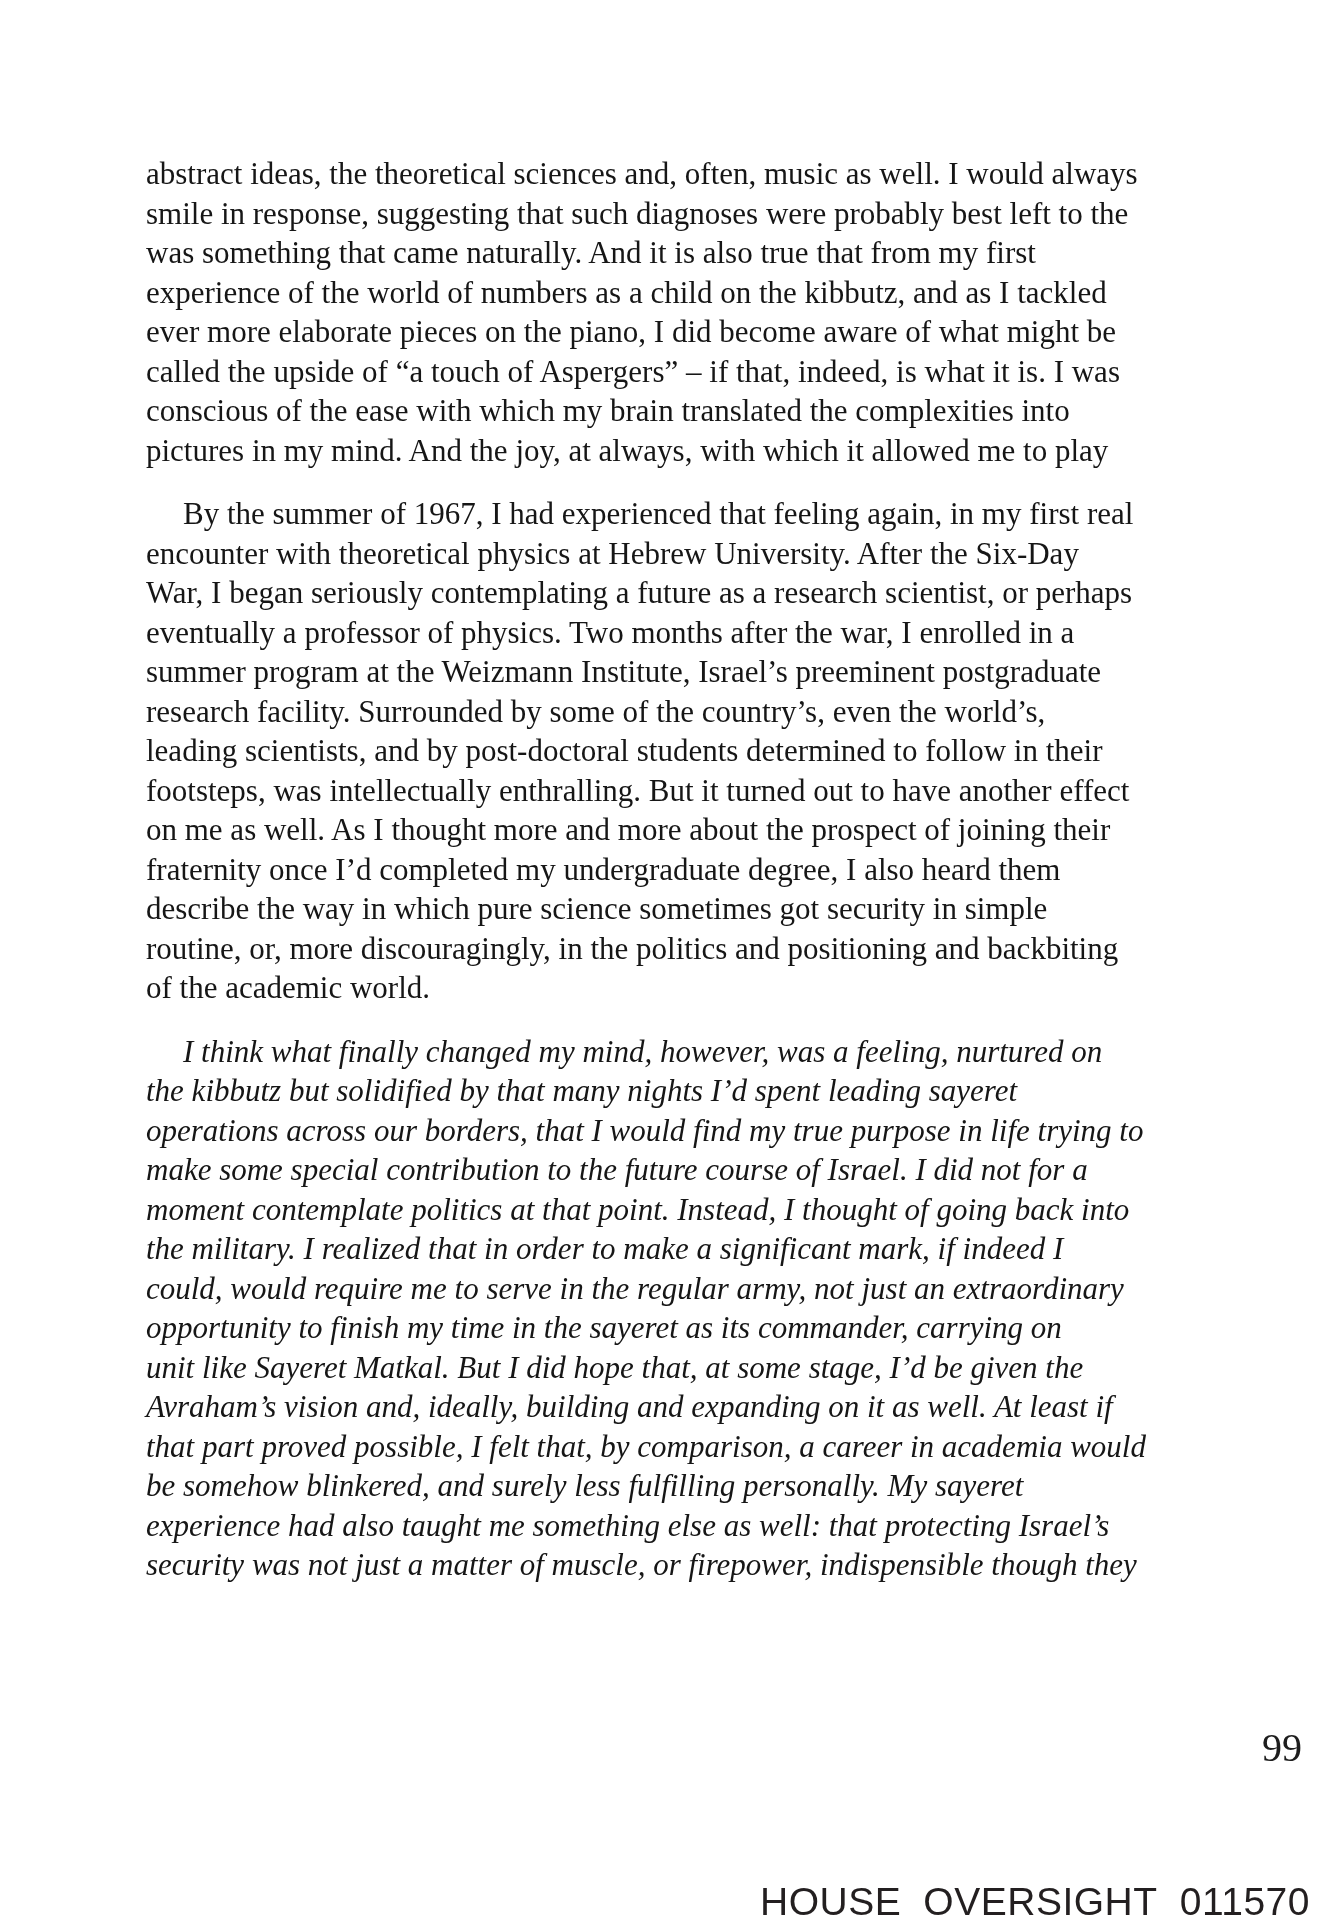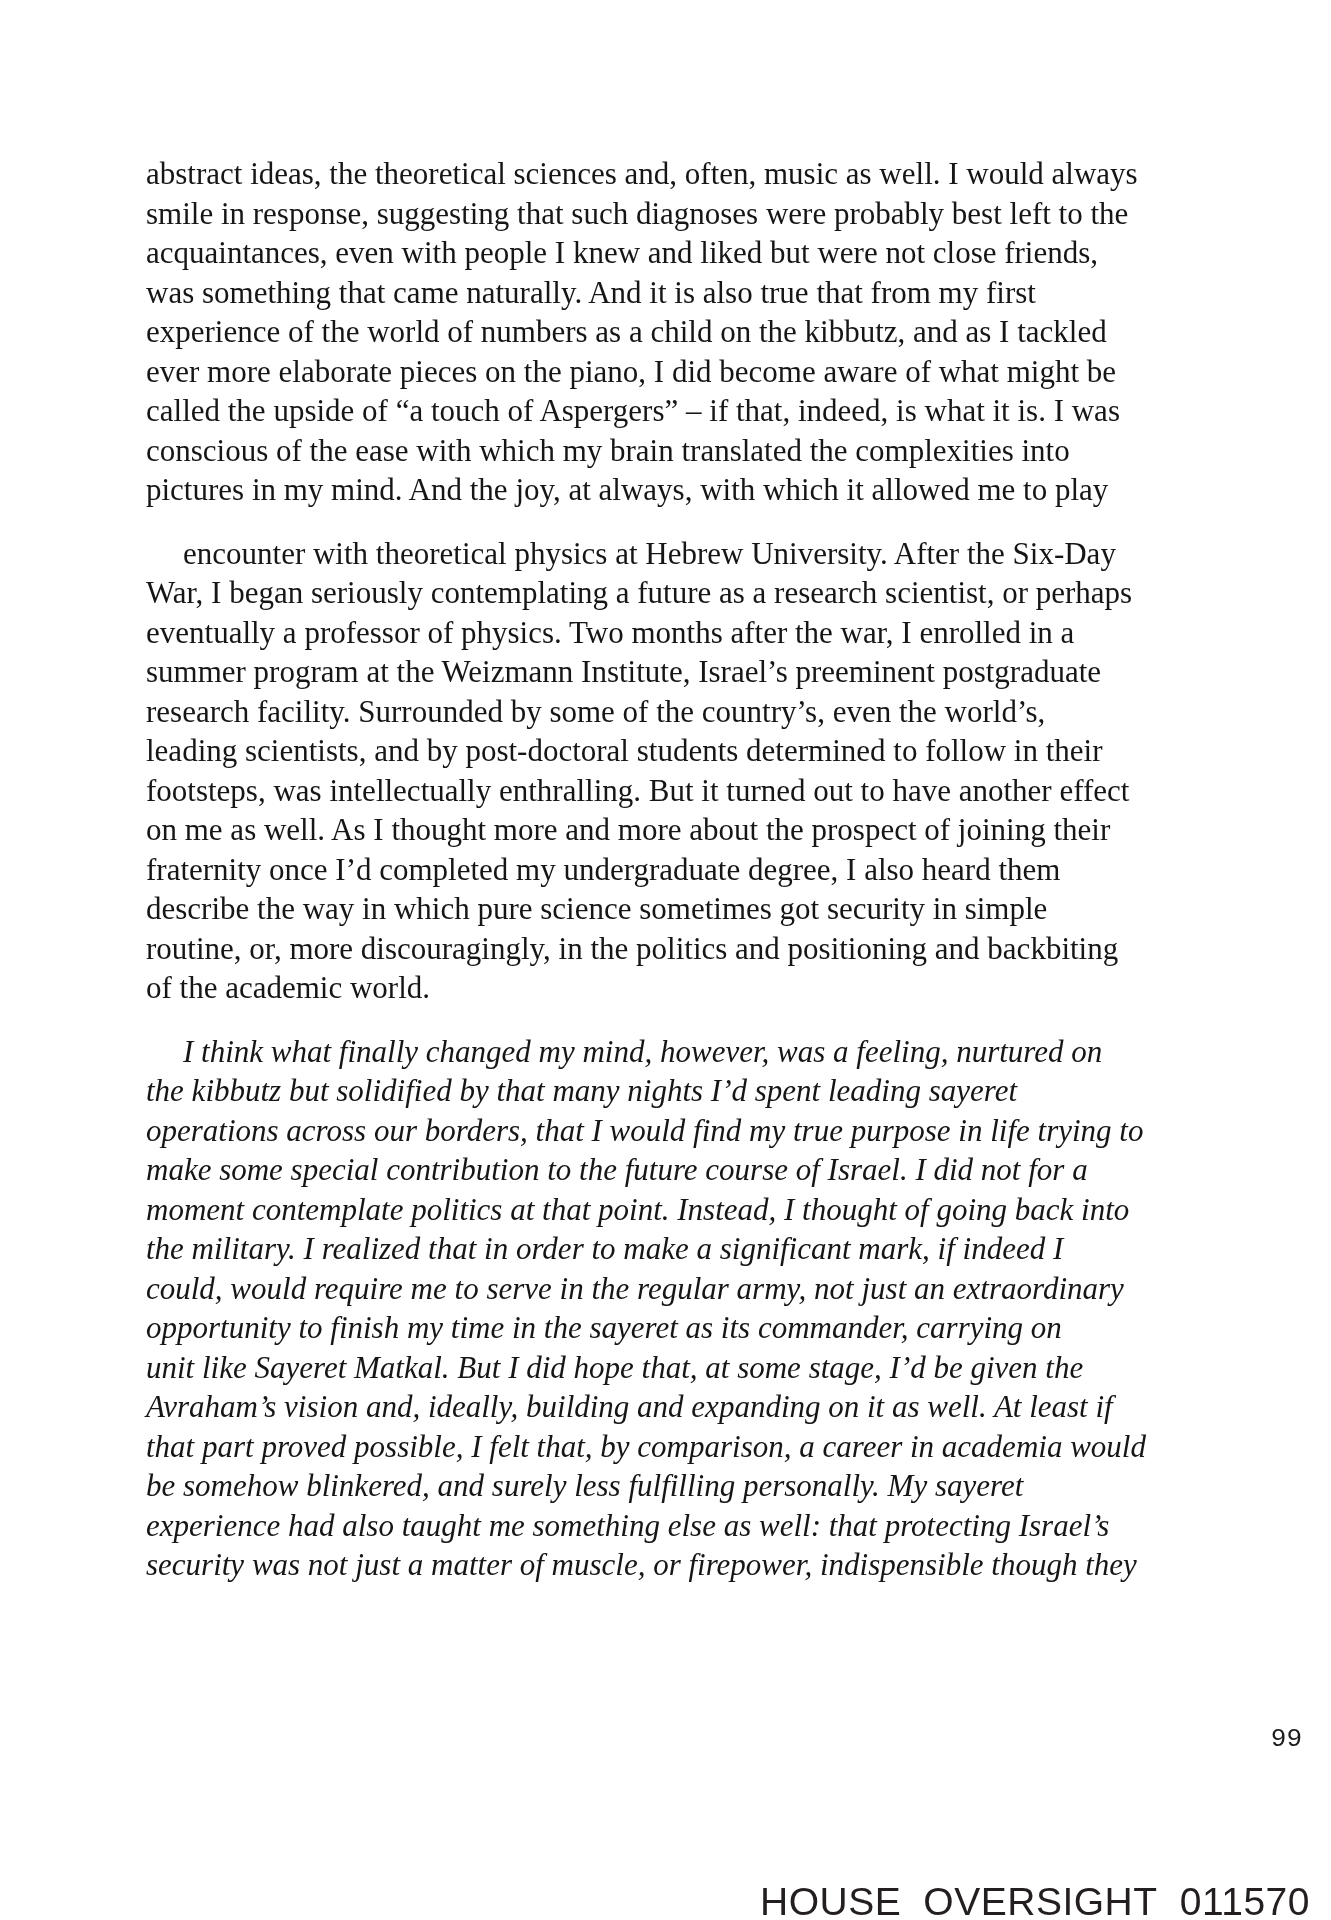--- a/index.html
+++ b/index.html
@@ -33,51 +33,51 @@
     display: block;
     white-space: nowrap;
   }
   p.indented .line:first-child {
     padding-left: 37px;
   }
   .footer-pagenum {
     position: absolute;
     top: 1724px;
     right: 24px;
-    font-family: Liberation Mono, monospace;
-    font-size: 26px;
+    font-family: Liberation Serif, serif;
+    font-size: 40px;
     color: #1d1d1d;
   }
   .footer-stamp {
     position: absolute;
     top: 1880px;
     right: 16px;
     font-family: "Liberation Sans", sans-serif;
     font-size: 39px;
     letter-spacing: 0.5px;
     color: #231f20;
   }
 </style>
 </head>
 <body>
 
 <div class="page">
   <div class="text-block" id="text-block">
       <p>
         <span class="line">abstract ideas, the theoretical sciences and, often, music as well. I would always</span>
         <span class="line">smile in response, suggesting that such diagnoses were probably best left to the</span>
-        <span class="line">acquaintances, even with people I knew and liked but were not close friends,</span>
         <span class="line">was something that came naturally. And it is also true that from my first</span>
         <span class="line">experience of the world of numbers as a child on the kibbutz, and as I tackled</span>
         <span class="line">ever more elaborate pieces on the piano, I did become aware of what might be</span>
         <span class="line">called the upside of “a touch of Aspergers” – if that, indeed, is what it is. I was</span>
         <span class="line">conscious of the ease with which my brain translated the complexities into</span>
         <span class="line">pictures in my mind. And the joy, at always, with which it allowed me to play</span>
       </p>
       <p class="indented">
+        <span class="line">By the summer of 1967, I had experienced that feeling again, in my first real</span>
         <span class="line">encounter with theoretical physics at Hebrew University. After the Six-Day</span>
         <span class="line">War, I began seriously contemplating a future as a research scientist, or perhaps</span>
         <span class="line">eventually a professor of physics. Two months after the war, I enrolled in a</span>
         <span class="line">summer program at the Weizmann Institute, Israel’s preeminent postgraduate</span>
         <span class="line">research facility. Surrounded by some of the country’s, even the world’s,</span>
         <span class="line">leading scientists, and by post-doctoral students determined to follow in their</span>
         <span class="line">footsteps, was intellectually enthralling. But it turned out to have another effect</span>
         <span class="line">on me as well. As I thought more and more about the prospect of joining their</span>
         <span class="line">fraternity once I’d completed my undergraduate degree, I also heard them</span>
         <span class="line">describe the way in which pure science sometimes got security in simple</span>

